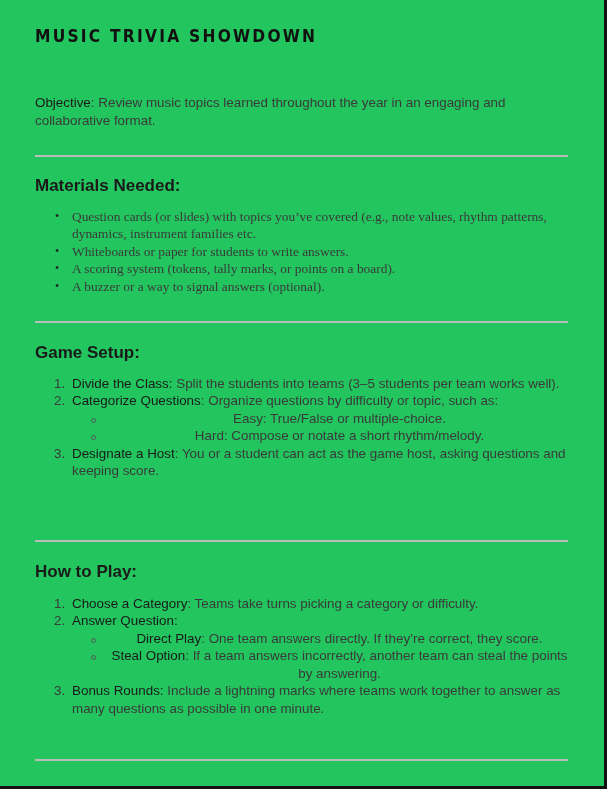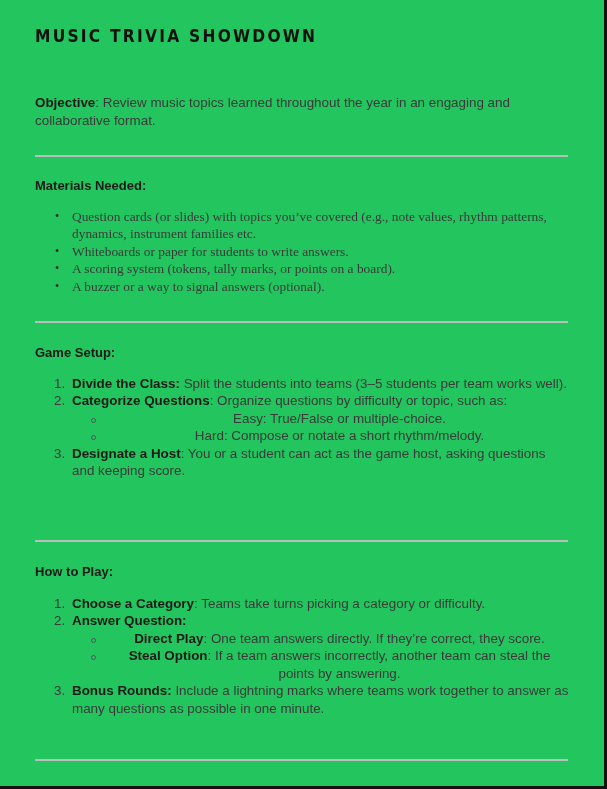--- a/index.html
+++ b/index.html
@@ -1,22 +1,22 @@
 <!DOCTYPE html>
 <html><head>
   <meta charset="utf-8">
   <style>
     html, body { margin: 0; padding: 0; background: #ffffff; }
     body { width: 607px; height: 789px; position: relative; overflow: hidden; font-family: "Liberation Sans", "DejaVu Sans", sans-serif; color: #3a3a3a; }
     .page { position: absolute; left: 0; top: 0; width: 604px; height: 786px; background: #22c55e; border-right: 3px solid #111; border-bottom: 3px solid #111; }
     .title { position: absolute; left: 35px; top: 25px; font-family: "DejaVu Sans", sans-serif; font-weight: bold; font-size: 18px; letter-spacing: 2.6px; color: #111; transform: scaleX(0.86); transform-origin: left center; white-space: nowrap; }
     .block { position: absolute; left: 35px; width: 535px; font-size: 13.4px; line-height: 17.5px; }
     .divider { position: absolute; left: 35px; width: 533px; height: 2px; background: #bcbcbc; }
-    b, .lbl { font-weight: bold; color: #1a1a1a; }
-    .heading { font-weight: bold; color: #1a1a1a; font-size: 13px; }
+    b, .lbl { font-weight: normal; color: #1a1a1a; }
+    .heading { font-weight: bold; color: #1a1a1a; font-size: 17px; }
     ul.bullets { list-style: none; margin: 0; padding: 0; font-family: Liberation Serif, serif; }
     ul.bullets li { position: relative; padding-left: 37px; }
     ul.bullets li::before { content: "\2022"; position: absolute; left: 20px; top: 0; font-size: 12px; color: #222; }
     ol.steps { list-style: none; margin: 0; padding: 0; }
     ol.steps > li { position: relative; padding-left: 37px; }
     .num { position: absolute; left: 19px; top: 0; }
     ul.sub { list-style: none; margin: 0; padding: 0; }
     ul.sub li { position: relative; padding-left: 37px; text-align: center; }
     ul.sub li::before { content: ""; position: absolute; left: 19px; top: 8px; width: 3px; height: 3px; border: 1px solid #555; border-radius: 50%; }
   </style>

